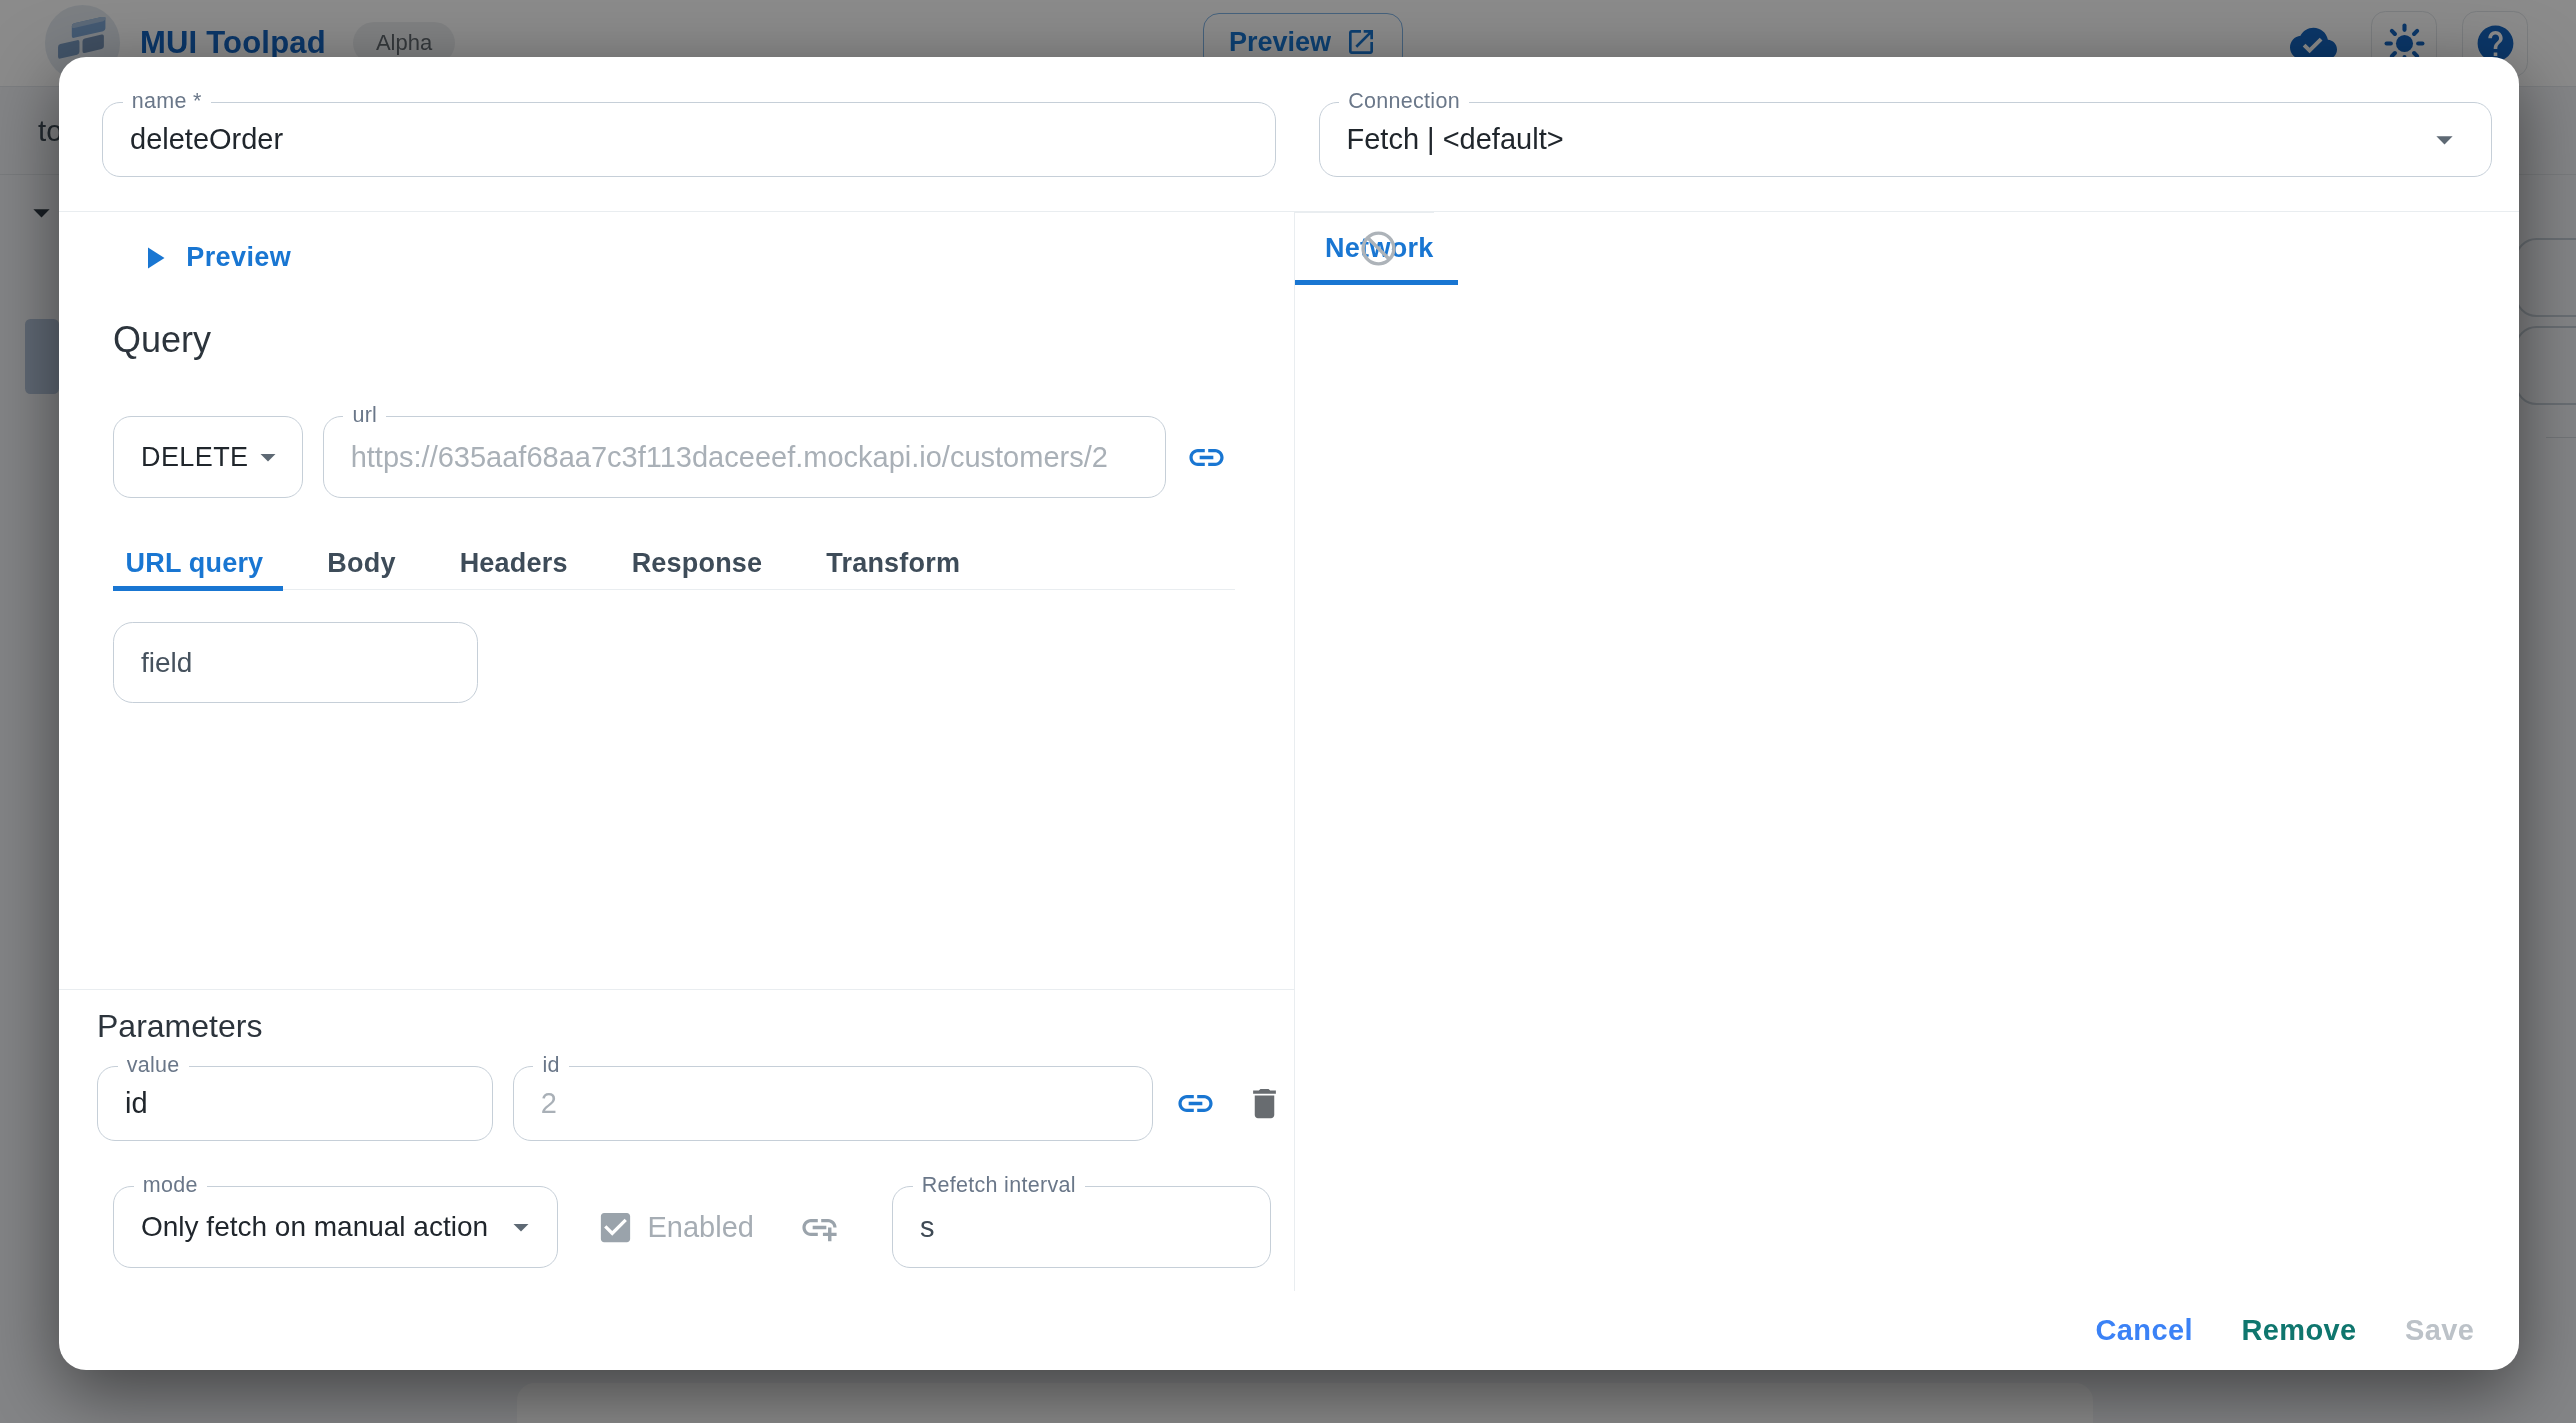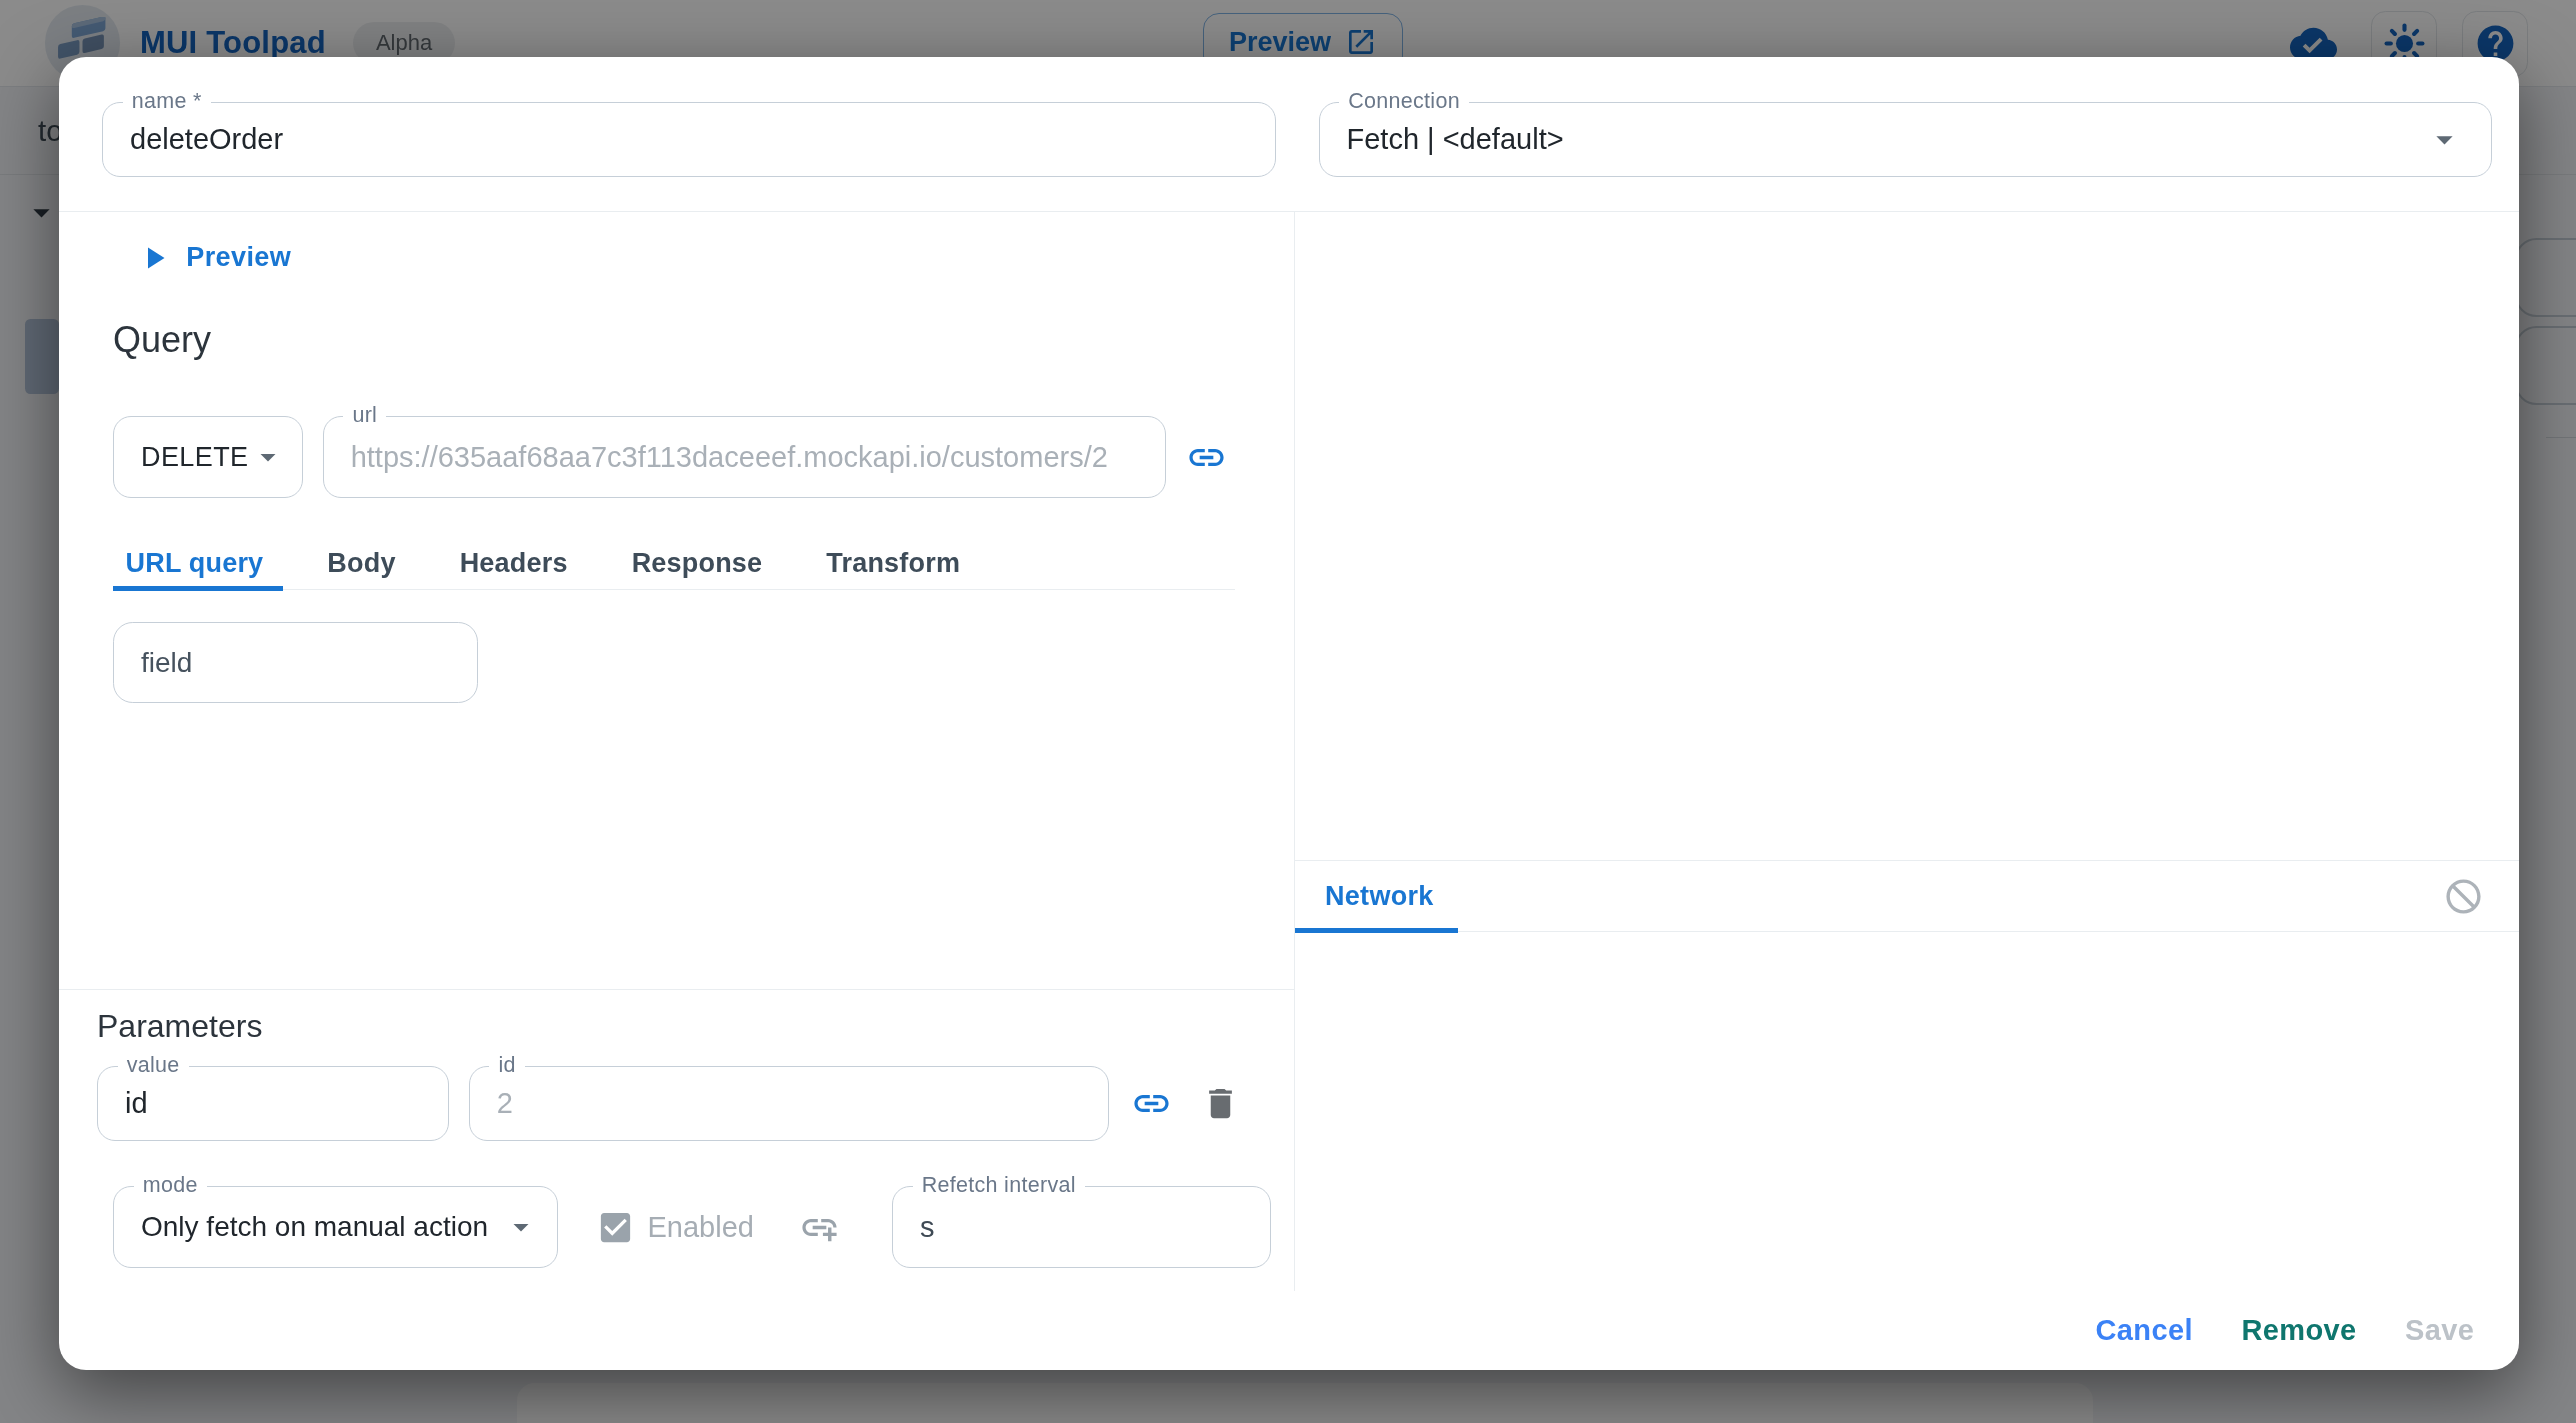--- a/index.html
+++ b/index.html
@@ -64,33 +64,33 @@
   .tab{padding:0 32px;line-height:52px;font-size:27px;font-weight:700;color:#3e4c59;letter-spacing:0.2px;}
   .tab.first{padding-left:12.5px;}
   .tab.active{color:#1976d2;}
   .tab-indicator{position:absolute;left:0;bottom:-1.8px;width:170px;height:4.5px;background:#1976d2;}
   .uq-field{margin-top:32px;width:365px;height:81px;border-radius:19.7px;}
   .uq-field .fvalue{color:#46525e;font-size:28px;}
 
   .params-pane{flex:none;border-top:1.8px solid #e9edf0;padding:18px 0 0 38px;}
   .p-heading{font-size:32px;font-weight:400;color:#2c343c;}
   .param-row{margin-top:21.5px;display:flex;align-items:center;}
-  .value-field{width:352px;height:75px;flex:none;}
+  .value-field{width:396px;height:75px;flex:none;}
   .id-field{width:640px;height:75px;margin-left:19.7px;flex:none;}
   .param-link{margin-left:14.3px;color:#1976d2;}
   .param-trash{margin-left:12.5px;color:#686c70;}
   .mode-row{margin:45px 0 23px 16px;display:flex;align-items:center;}
   .mode-select{width:445px;height:82px;padding:0 18px 0 27px;flex:none;}
   .mode-select .fvalue{font-size:28px;}
   .checkbox{margin-left:38px;flex:none;display:flex;align-items:center;}
   .enabled-label{margin-left:12.5px;font-size:29px;color:#a6adb4;}
   .addlink{margin-left:45px;color:#9aa3ab;flex:none;display:flex;}
   .refetch-field{margin-left:52px;width:379px;height:82px;flex:none;}
 
-  .right-panel{flex:1;display:flex;flex-direction:column;min-width:0;}
+  .right-panel{flex:1;display:flex;min-width:0;}
   .preview-area{height:648px;flex:none;}
   .network-tabs{position:relative;flex:none;height:70px;border-top:1.8px solid #e9edf0;border-bottom:1.8px solid #e9edf0;
     display:flex;align-items:center;}
   .network-tab{padding-left:30px;font-size:27px;font-weight:600;color:#1976d2;letter-spacing:0.3px;}
   .network-indicator{position:absolute;left:0;bottom:-1.8px;width:163px;height:4.5px;background:#1976d2;}
   .block-btn{position:absolute;right:27px;top:7.2px;color:#adb3b9;}
   .network-body{flex:1;}
 
   .dlg-actions{flex:none;height:79px;display:flex;align-items:center;justify-content:flex-end;
     gap:9px;padding-right:25px;}

